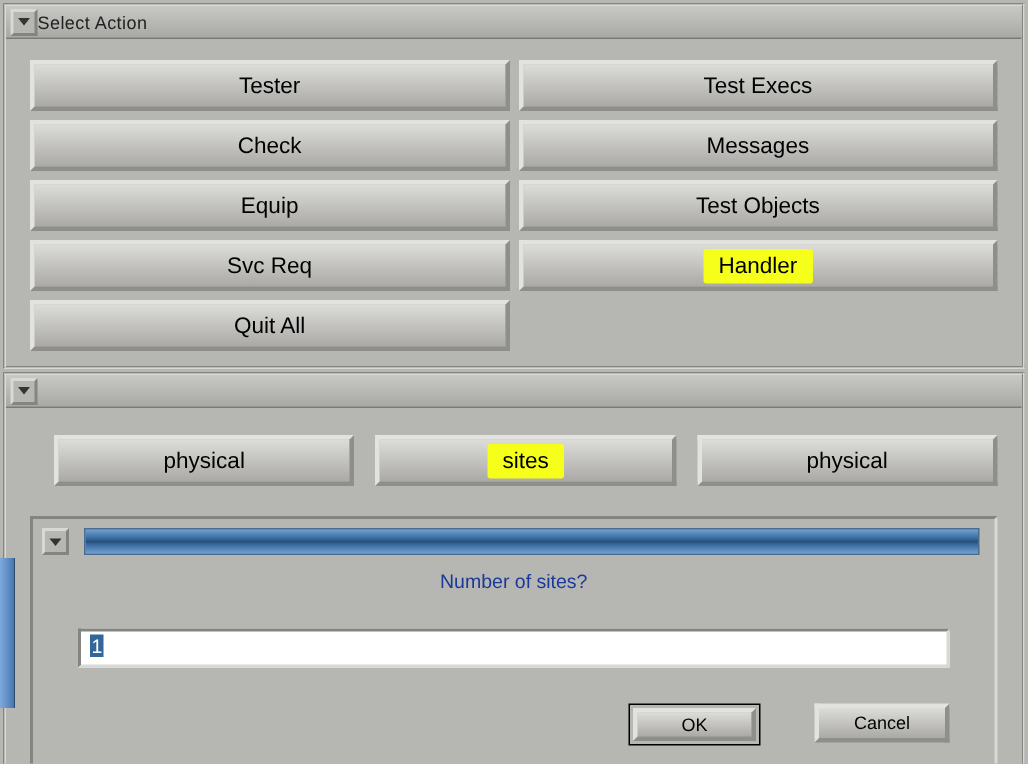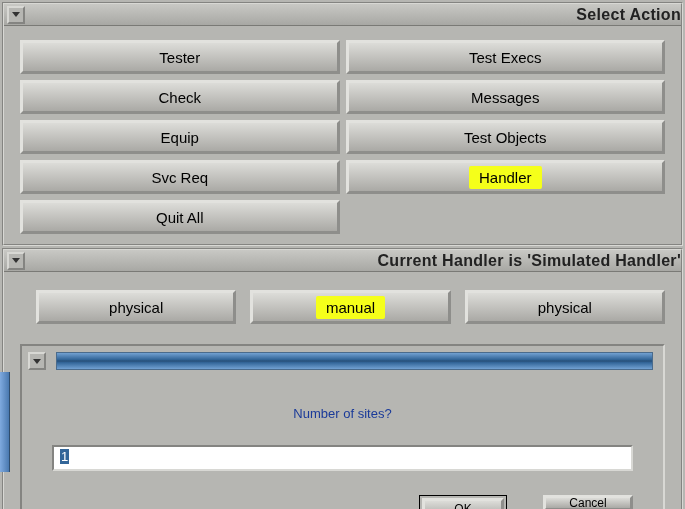--- a/index.html
+++ b/index.html
@@ -32,25 +32,24 @@
   .titlebar {
     position: relative;
     height: 22px;
     background: linear-gradient(#c8c8c4, #a8a8a4);
     border-bottom: 1px solid #7a7a76;
     display: flex;
     align-items: center;
   }
   .titlebar .title {
     flex: 1;
-    text-align: right;
-    font-size: 16px;
+    text-align: left;
+    font-size: 12px;
     color: #222;
     letter-spacing: 0.3px;
-    font-weight: bold;
   }
   .collapse-btn {
     width: 18px;
     height: 18px;
     margin-left: 3px;
     border: 2px outset #d8d8d4;
     background: #b6b6b2;
     display: flex;
     align-items: center;
     justify-content: center;
@@ -122,21 +121,21 @@
     margin-left: -10px;
     border: 2px outset #d8d8d4;
     background: #b6b6b2;
     display: flex; align-items: center; justify-content: center;
     cursor: pointer;
     position: relative;
     top: 0;
   }
   .prompt {
     text-align: center;
-    margin-top: 36px;
+    margin-top: 10px;
     font-size: 13px;
     color: #1a3a99;
   }
   .input-row {
     margin: 24px 30px 8px 30px;
   }
   .text-input {
     width: 100%;
     height: 26px;
     border: 2px inset #d8d8d4;
@@ -152,21 +151,21 @@
     padding: 0 1px;
   }
   .dialog-btns {
     display: flex;
     gap: 36px;
     padding: 16px 30px 18px 30px;
     justify-content: flex-end;
   }
   .dlg-btn {
     width: 90px;
-    height: 16px;
+    height: 26px;
     border: 3px outset #e2e2de;
     background: linear-gradient(#dcdcd8, #aaa9a5);
     font-size: 12px;
     color: #000;
     cursor: pointer;
     display: flex;
     align-items: center;
     justify-content: center;
   }
   .ok-frame {
@@ -232,28 +231,27 @@
           <span>Quit All</span>
         </div>
     </div>
   </div>
 
   <div class="panel panel-outer" style="margin-top:0;">
     <div class="titlebar">
       <div class="collapse-btn">
         <div class="chev-down"></div>
       </div>
-      <div class="title">Current Handler is 'Simulated Handler'</div>
     </div>
     <div class="row3">
       <div class="btn">
           <span>physical</span>
         </div>
       <div class="btn">
-        <span class="highlight"><span class="txt">manual</span></span>
+        <span class="highlight"><span class="txt">sites</span></span>
       </div>
       <div class="btn">
           <span>physical</span>
         </div>
     </div>
 
     <div class="inner-panel">
       <div style="display:flex;align-items:center;">
         <div class="inner-collapse" style="margin:6px 0 0 6px;">
           <div class="chev-down"></div>

